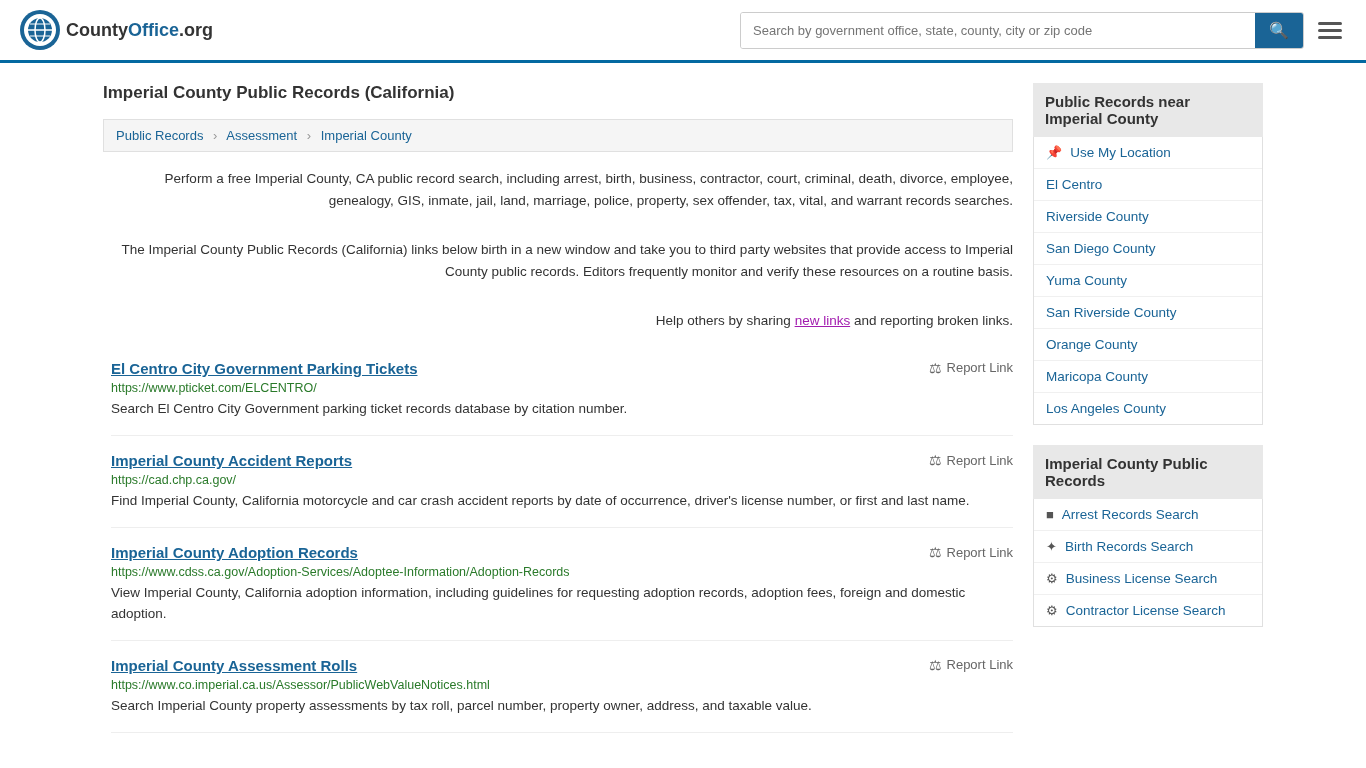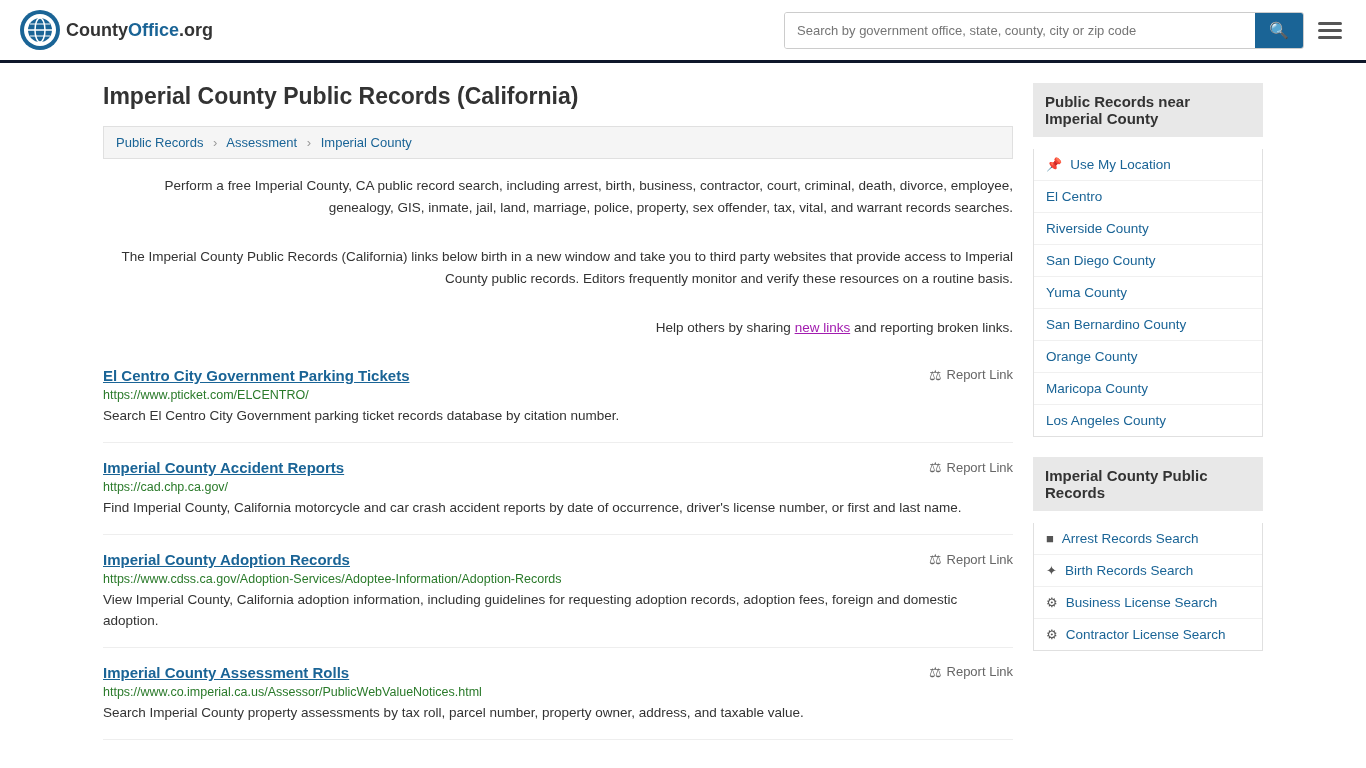--- a/index.html
+++ b/index.html
@@ -1,21 +1,21 @@
 <!DOCTYPE html>
 <html><head>
   <meta charset="utf-8">
   <style>
     * { box-sizing: border-box; margin: 0; padding: 0; }
     body { font-family: Arial, sans-serif; font-size: 14px; color: #333; background: #fff; }
 
     
     .header {
       background: #fff;
-      border-bottom: 3px solid #0f172a;
+      border-bottom: 3px solid #0369a1;
       padding: 10px 20px;
       display: flex;
       align-items: center;
       justify-content: space-between;
     }
     .logo-area {
       display: flex;
       align-items: center;
       gap: 6px;
     }
@@ -34,21 +34,21 @@
     .header-right {
       display: flex;
       align-items: center;
       gap: 10px;
     }
     .search-bar {
       display: flex;
       border: 1px solid #ccc;
       border-radius: 3px;
       overflow: hidden;
-      width: 520px;
+      width: 564px;
     }
     .search-bar input {
       flex: 1;
       padding: 8px 12px;
       border: none;
       outline: none;
       font-size: 13px;
       color: #999;
     }
     .search-bar button {
@@ -85,21 +85,21 @@
       padding: 20px 20px;
       display: flex;
       gap: 20px;
     }
 
     
     .content {
       flex: 1;
     }
     .page-title {
-      font-size: 23px;
+      font-size: 17px;
       font-weight: bold;
       color: #333;
       margin-bottom: 16px;
     }
 
     
     .breadcrumb {
       background: #f5f5f5;
       border: 1px solid #e0e0e0;
       padding: 8px 12px;
@@ -124,20 +124,21 @@
     }
     .description a {
       color: #a21caf;
       text-decoration: underline;
     }
 
     
     .record-item {
       border-bottom: 1px solid #eee;
       padding: 16px 0;
+      margin-left: 8px;
     }
     .record-header {
       display: flex;
       justify-content: space-between;
       align-items: flex-start;
       margin-bottom: 4px;
     }
     .record-title {
       font-size: 15px;
       font-weight: bold;
@@ -176,21 +177,21 @@
     }
     .sidebar-section {
       margin-bottom: 20px;
     }
     .sidebar-header {
       background: #e8e8e8;
       padding: 10px 12px;
       font-size: 15px;
       font-weight: bold;
       color: #333;
-      margin-bottom: 12px;
+      margin-bottom: 0;
     }
     .sidebar-list {
       list-style: none;
       border: 1px solid #e0e0e0;
       border-top: none;
     }
     .sidebar-list li {
       border-bottom: 1px solid #f0f0f0;
     }
     .sidebar-list li:last-child { border-bottom: none; }
@@ -347,21 +348,21 @@
               <span>San Diego County</span>
             </a>
           </li>
           <li>
             <a href="#">
               <span>Yuma County</span>
             </a>
           </li>
           <li>
             <a href="#">
-              <span>San Bernardino County</span>
+              <span>San Riverside County</span>
             </a>
           </li>
           <li>
             <a href="#">
               <span>Orange County</span>
             </a>
           </li>
           <li>
             <a href="#">
               <span>Maricopa County</span>

